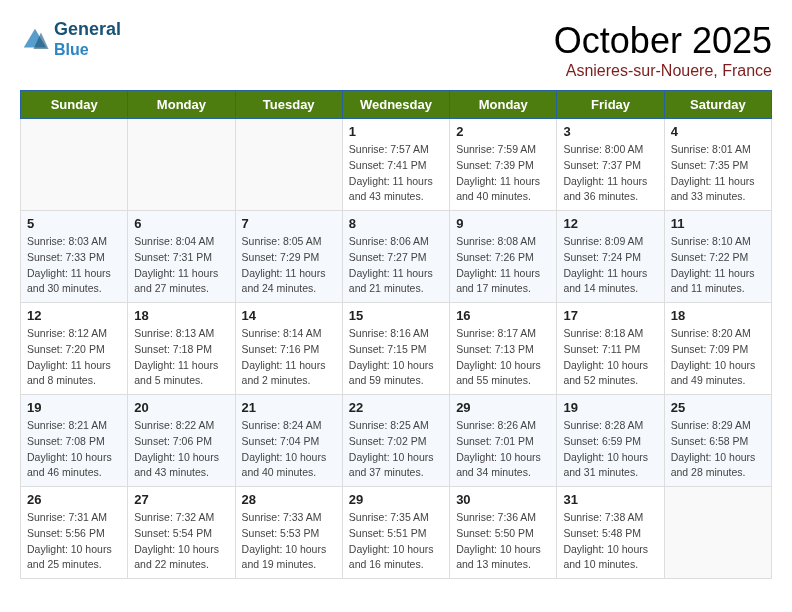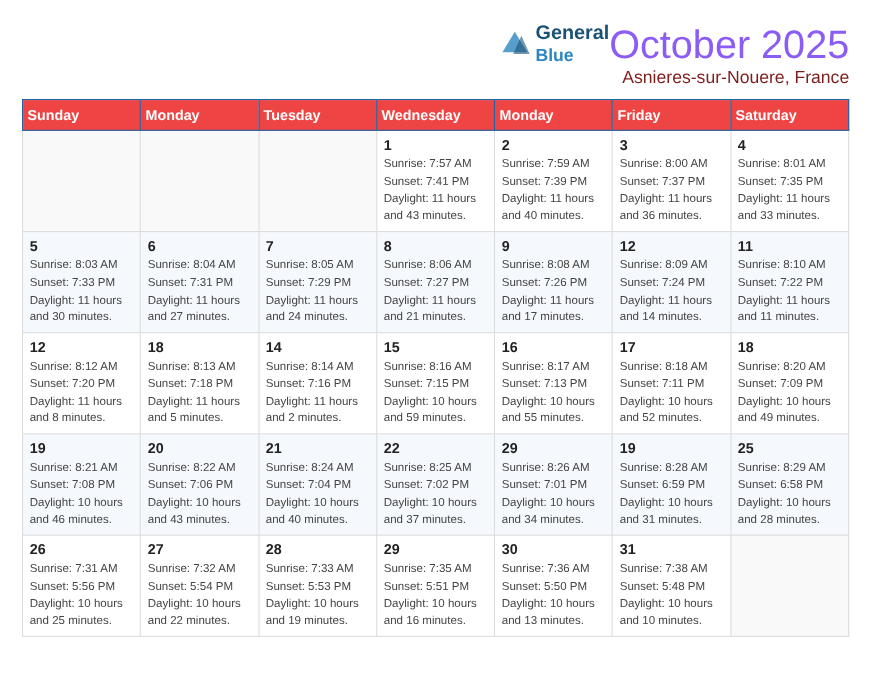--- a/index.html
+++ b/index.html
@@ -5,21 +5,21 @@
     * { box-sizing: border-box; margin: 0; padding: 0; }
     body {
       font-family: Arial, sans-serif;
       background: #fff;
       width: 792px;
       min-height: 612px;
       padding: 20px;
     }
     .header-area {
       display: flex;
-      justify-content: flex-end;
+      justify-content: space-between;
       align-items: flex-start;
       margin-bottom: 10px;
     }
     .logo {
       display: flex;
       align-items: center;
       gap: 4px;
     }
     .logo-text {
       font-size: 18px;
@@ -33,35 +33,35 @@
     .logo-icon {
       width: 30px;
       height: 30px;
     }
     .title-area {
       text-align: right;
     }
     .month-title {
       font-size: 36px;
       font-weight: normal;
-      color: #8b5cf6;
+      color: #000000;
     }
     .subtitle {
       font-size: 16px;
       color: #7f1d1d;
     }
     .calendar {
       width: 100%;
       border-collapse: collapse;
       border: 1px solid #ccc;
     }
     .calendar th {
-      background: #ef4444;
+      background: #4d7c0f;
       color: #fff;
-      text-align: left;
+      text-align: center;
       padding: 6px 4px;
       font-size: 13px;
       border: 1px solid #2563a0;
     }
     .calendar td {
       vertical-align: top;
       padding: 5px 6px;
       border: 1px solid #ddd;
       width: calc(100% / 7);
       font-size: 11px;

